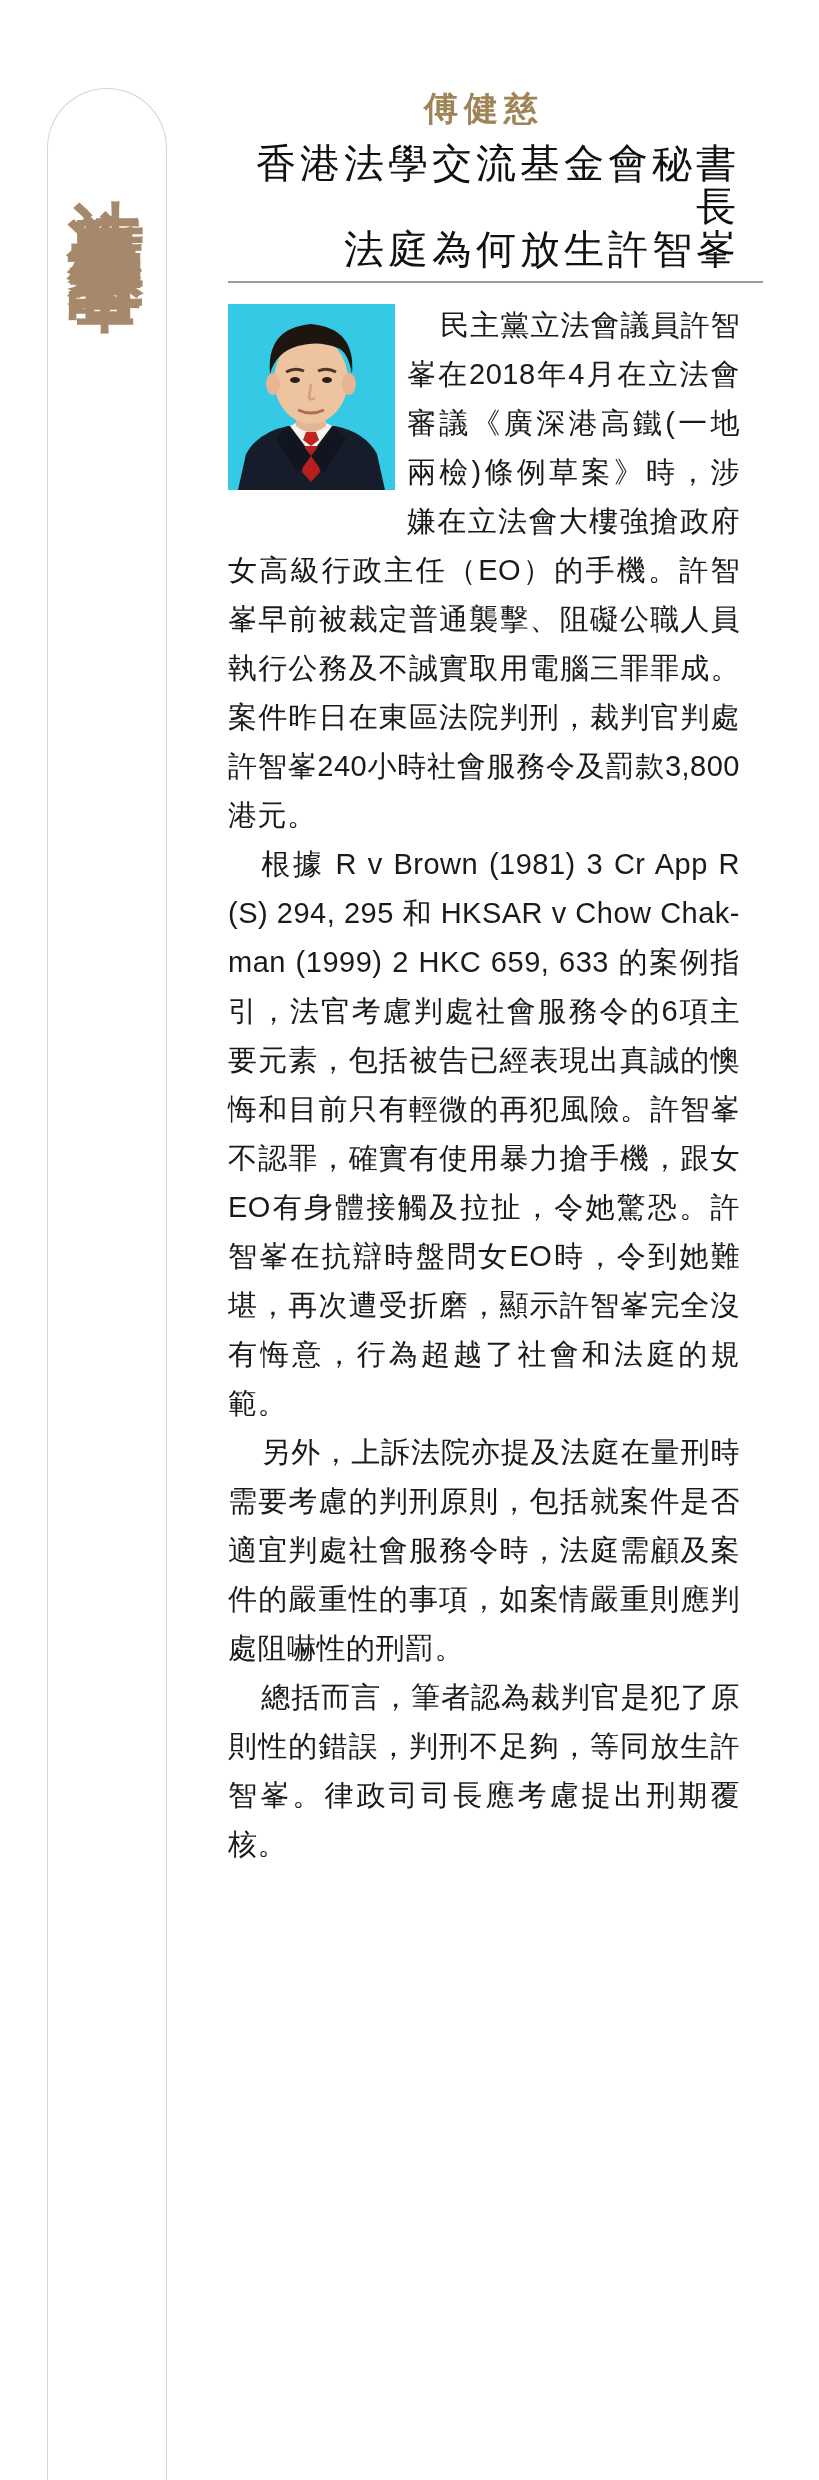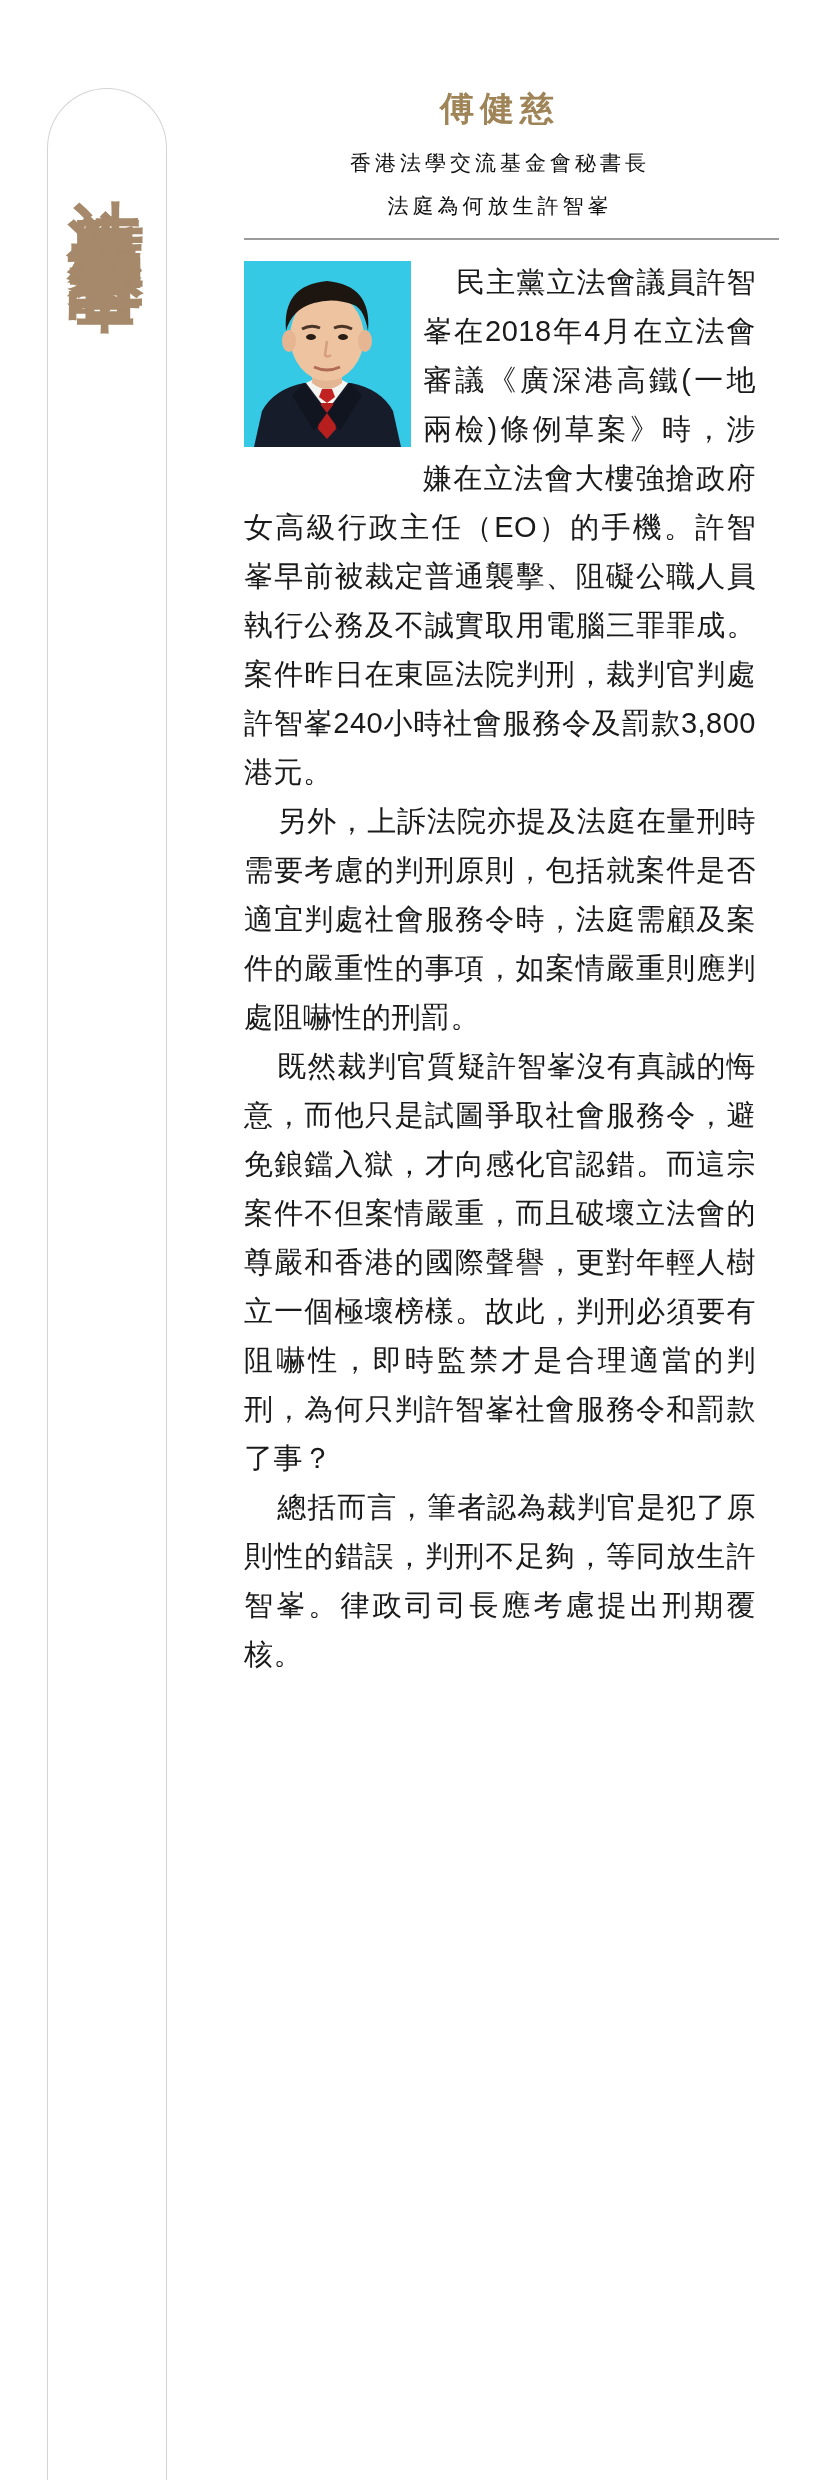--- a/index.html
+++ b/index.html
@@ -38,38 +38,38 @@
     font-size:76px;
     line-height:120px;
     font-weight:bold;
     letter-spacing:7px;
     color:var(--title-color);
     white-space:nowrap;
   }
   
   .content{
     position:absolute;
-    left:244px;top:0;
+    left:228px;top:0;
     width:512px;
   }
   .author-name{
     margin-top:86px;
     text-align:center;
     font-size:34px;
     font-weight:bold;
     letter-spacing:6px;
     color:var(--name-color);
   }
   .credentials{
     margin-top:10px;
   }
   .cred{
-    text-align:center;
+    text-align:right;
     font-family:"Liberation Serif","DejaVu Serif",serif;
-    font-size:21px;
+    font-size:40px;
     line-height:43px;
     letter-spacing:4px;
     color:#111;
   }
   .header-divider{
     border:none;
     border-top:2px solid var(--divider-color);
     width:535px;
     margin:10px 0 0 0;
   }
@@ -145,19 +145,19 @@
           <ellipse cx="67" cy="76" rx="5" ry="3" fill="#2a1d14"></ellipse>
           <ellipse cx="99" cy="76" rx="5" ry="3" fill="#2a1d14"></ellipse>
 
           <path d="M83 80 L81 94 Q83 97 87 94" stroke="#d79f7c" stroke-width="2.5" fill="none"></path>
 
           <path d="M70 106 Q83 112 96 106" stroke="#b06a55" stroke-width="3" fill="none"></path>
         </svg>
       </span>
 
       <p>民主黨立法會議員許智峯在2018年4月在立法會審議《廣深港高鐵(一地兩檢)條例草案》時，涉嫌在立法會大樓強搶政府女高級行政主任（EO）的手機。許智峯早前被裁定普通襲擊、阻礙公職人員執行公務及不誠實取用電腦三罪罪成。案件昨日在東區法院判刑，裁判官判處許智峯240小時社會服務令及罰款3,800港元。</p>
+      <p>根據 R v Brown (1981) 3 Cr App R (S) 294, 295 和 HKSAR v Chow Chak-man (1999) 2 HKC 659, 633 的案例指引，法官考慮判處社會服務令的6項主要元素，包括被告已經表現出真誠的懊悔和目前只有輕微的再犯風險。許智峯不認罪，確實有使用暴力搶手機，跟女EO有身體接觸及拉扯，令她驚恐。許智峯在抗辯時盤問女EO時，令到她難堪，再次遭受折磨，顯示許智峯完全沒有悔意，行為超越了社會和法庭的規範。</p>
       <p>另外，上訴法院亦提及法庭在量刑時需要考慮的判刑原則，包括就案件是否適宜判處社會服務令時，法庭需顧及案件的嚴重性的事項，如案情嚴重則應判處阻嚇性的刑罰。</p>
-      <p>既然裁判官質疑許智峯沒有真誠的悔意，而他只是試圖爭取社會服務令，避免鋃鐺入獄，才向感化官認錯。而這宗案件不但案情嚴重，而且破壞立法會的尊嚴和香港的國際聲譽，更對年輕人樹立一個極壞榜樣。故此，判刑必須要有阻嚇性，即時監禁才是合理適當的判刑，為何只判許智峯社會服務令和罰款了事？</p>
       <p>總括而言，筆者認為裁判官是犯了原則性的錯誤，判刑不足夠，等同放生許智峯。律政司司長應考慮提出刑期覆核。</p>
     </div>
 
   </div>
 </div>
 
 </body></html>

